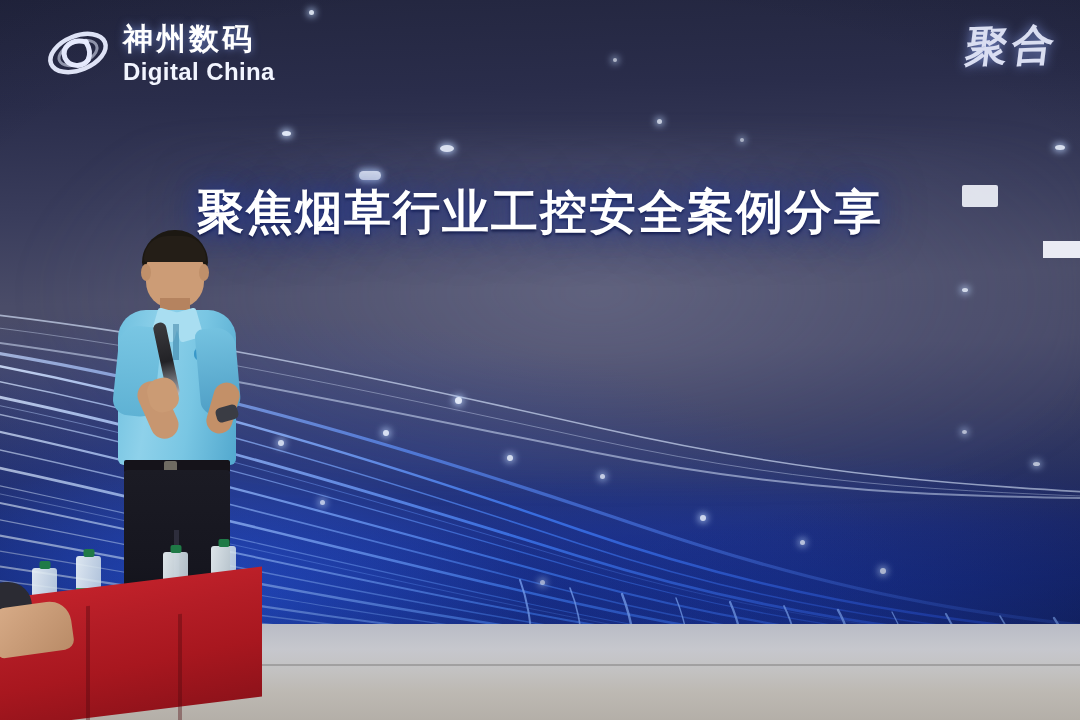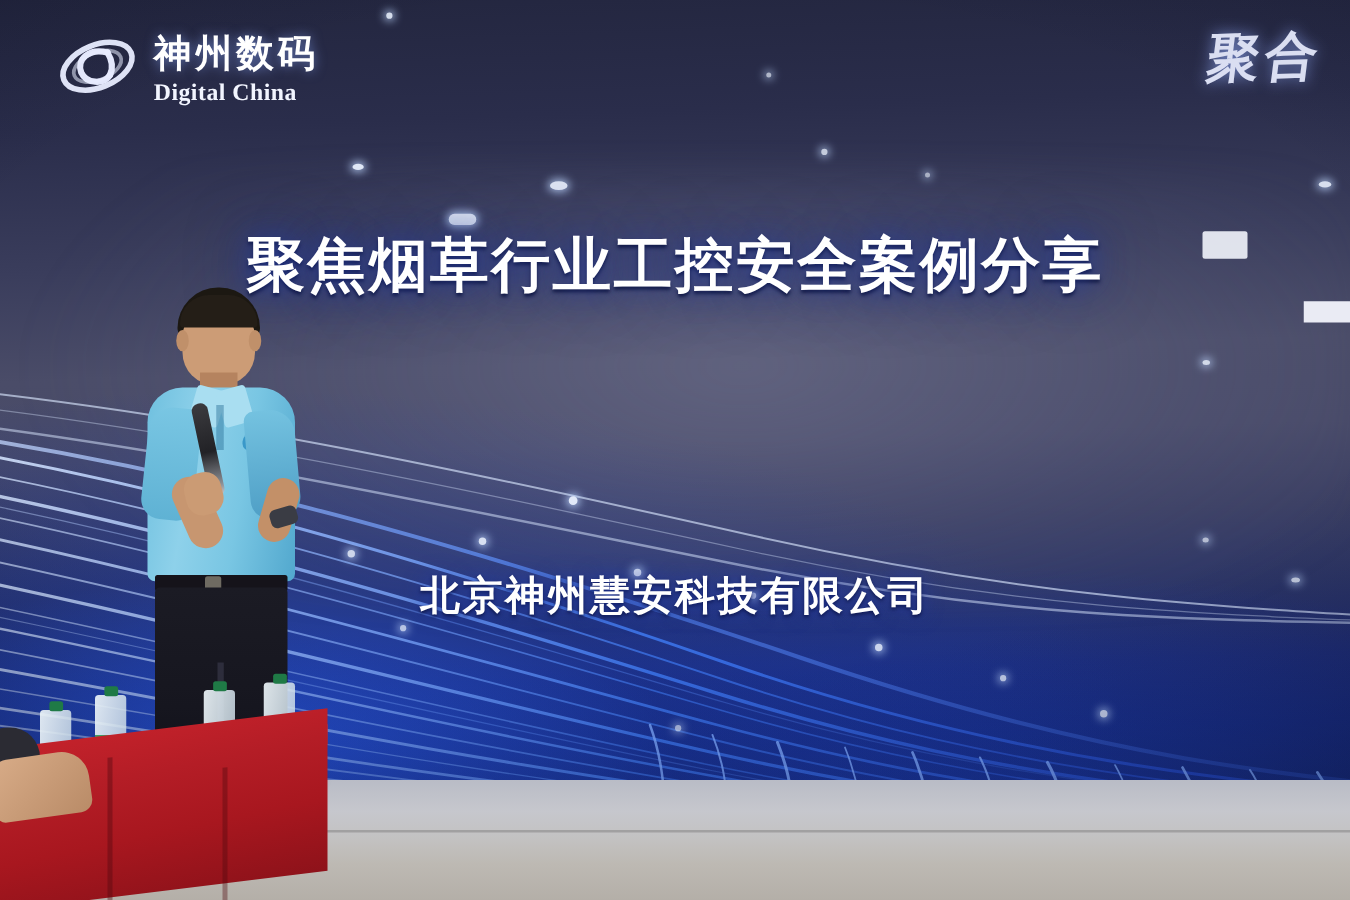--- a/index.html
+++ b/index.html
@@ -44,21 +44,21 @@
   
   .bokeh { position:absolute; border-radius:50%; background:#eaf2ff;
            box-shadow:0 0 7px 2px rgba(190,215,255,.85); }
 
   
   .logo-dc { position:absolute; left:45px; top:22px; display:flex; align-items:flex-end; gap:12px; }
   .dc-mark { width:66px; height:62px; position:relative; }
   .dc-text { display:flex; flex-direction:column; line-height:1; }
   .dc-cn { font-size:30px; font-weight:700; color:#ffffff; letter-spacing:3px;
            text-shadow:0 0 9px rgba(140,170,255,.6); }
-  .dc-en { font-size:19px; font-weight:700; color:#f2f5ff; letter-spacing:.4px; margin-top:6px;font-family:Liberation Serif, serif; }
+  .dc-en { font-size:24px; font-weight:700; color:#f2f5ff; letter-spacing:.4px; margin-top:6px; }
 
   
   .logo-theme { position:absolute; right:22px; top:18px; text-align:right; }
   .theme-brush { font-size:42px; font-weight:700; color:#e8ecff; letter-spacing:4px;
                  font-family:"DejaVu Serif", serif;
                  text-shadow:0 0 12px rgba(150,175,255,.75); transform:skewX(-9deg) rotate(-2deg);
                  display:inline-block; opacity:.93; }
   .theme-sub { font-size:27px; font-weight:700; color:#ffffff; letter-spacing:5px; margin-top:2px;
                text-shadow:0 0 10px rgba(120,155,255,.6); }
 
@@ -307,21 +307,20 @@
       <div class="dc-cn">神州数码</div>
       <div class="dc-en">Digital China</div>
     </div>
   </div>
 
   <div class="logo-theme">
     <div class="theme-brush">聚合</div>
   </div>
 
   <div class="slide-title">聚焦烟草行业工控安全案例分享</div>
-  <div class="slide-company">北京神州慧安科技有限公司</div>
 
   <div class="floor"></div>
   <div class="floor-seam"></div>
   <div class="floor-shadow"></div>
 
   <div class="speaker">
     <div class="sp-hair"></div>
     <div class="sp-head"></div>
     <div class="sp-hair2"></div>
     <div class="sp-ear-l"></div>

